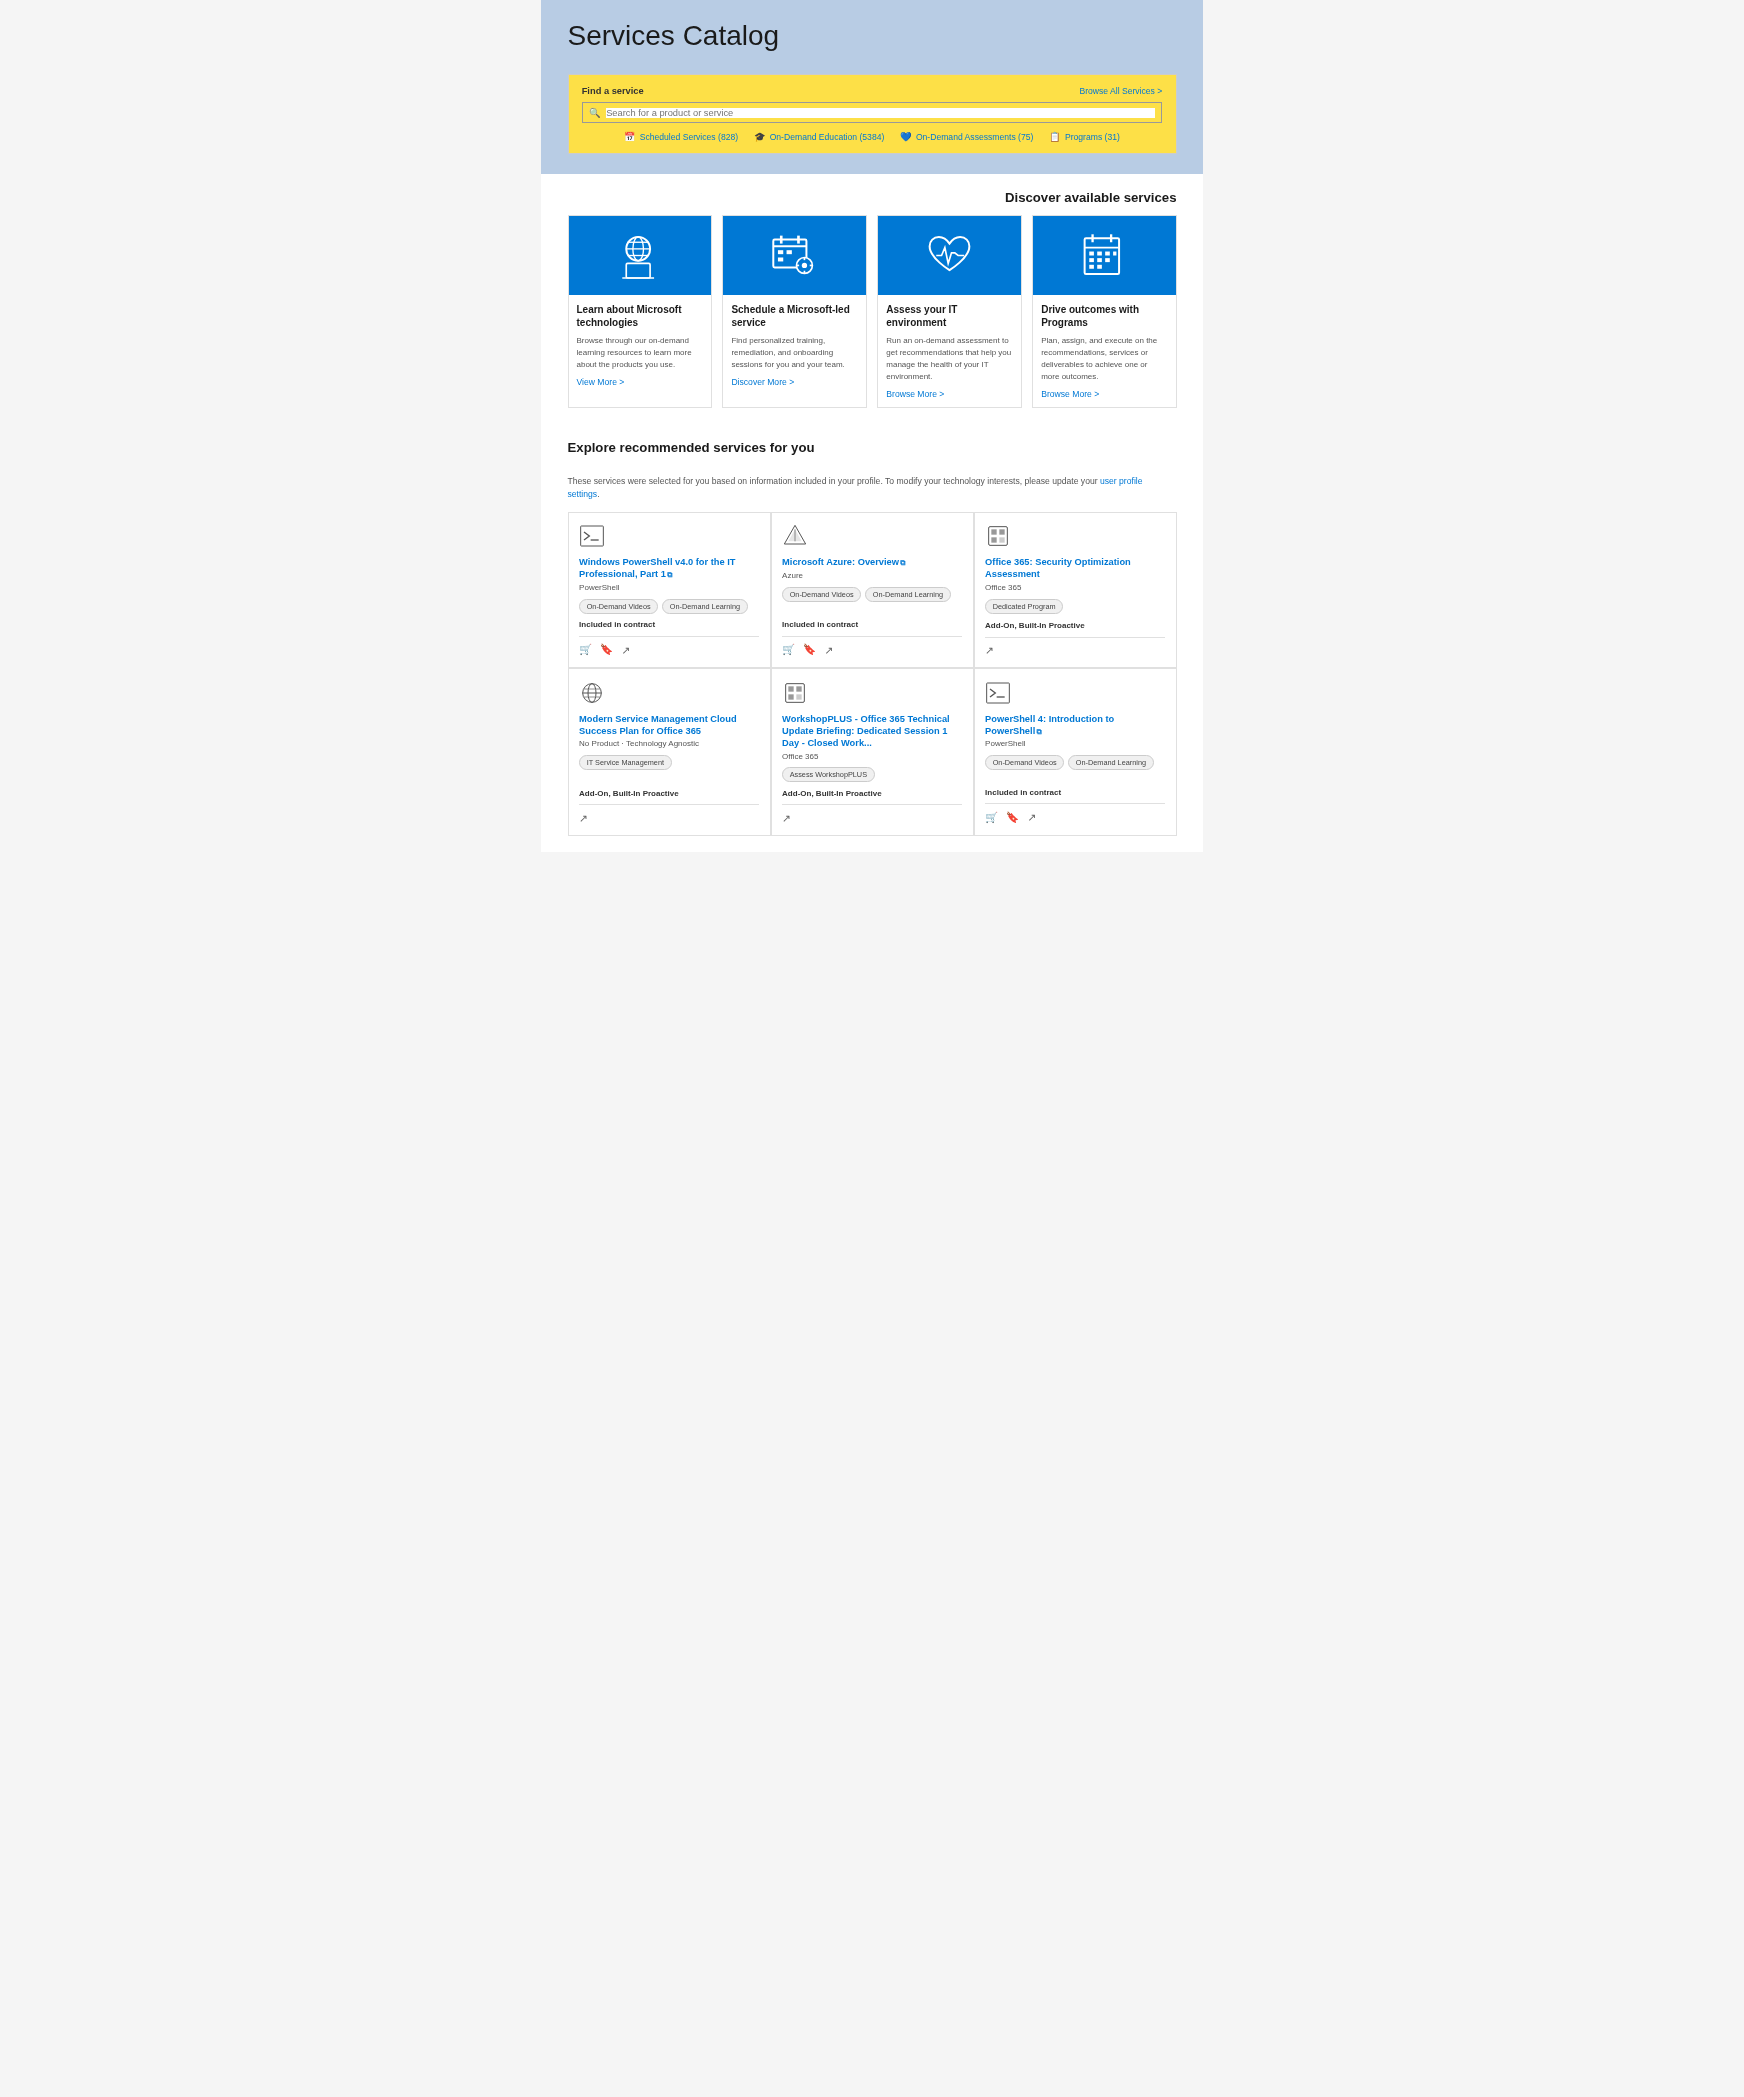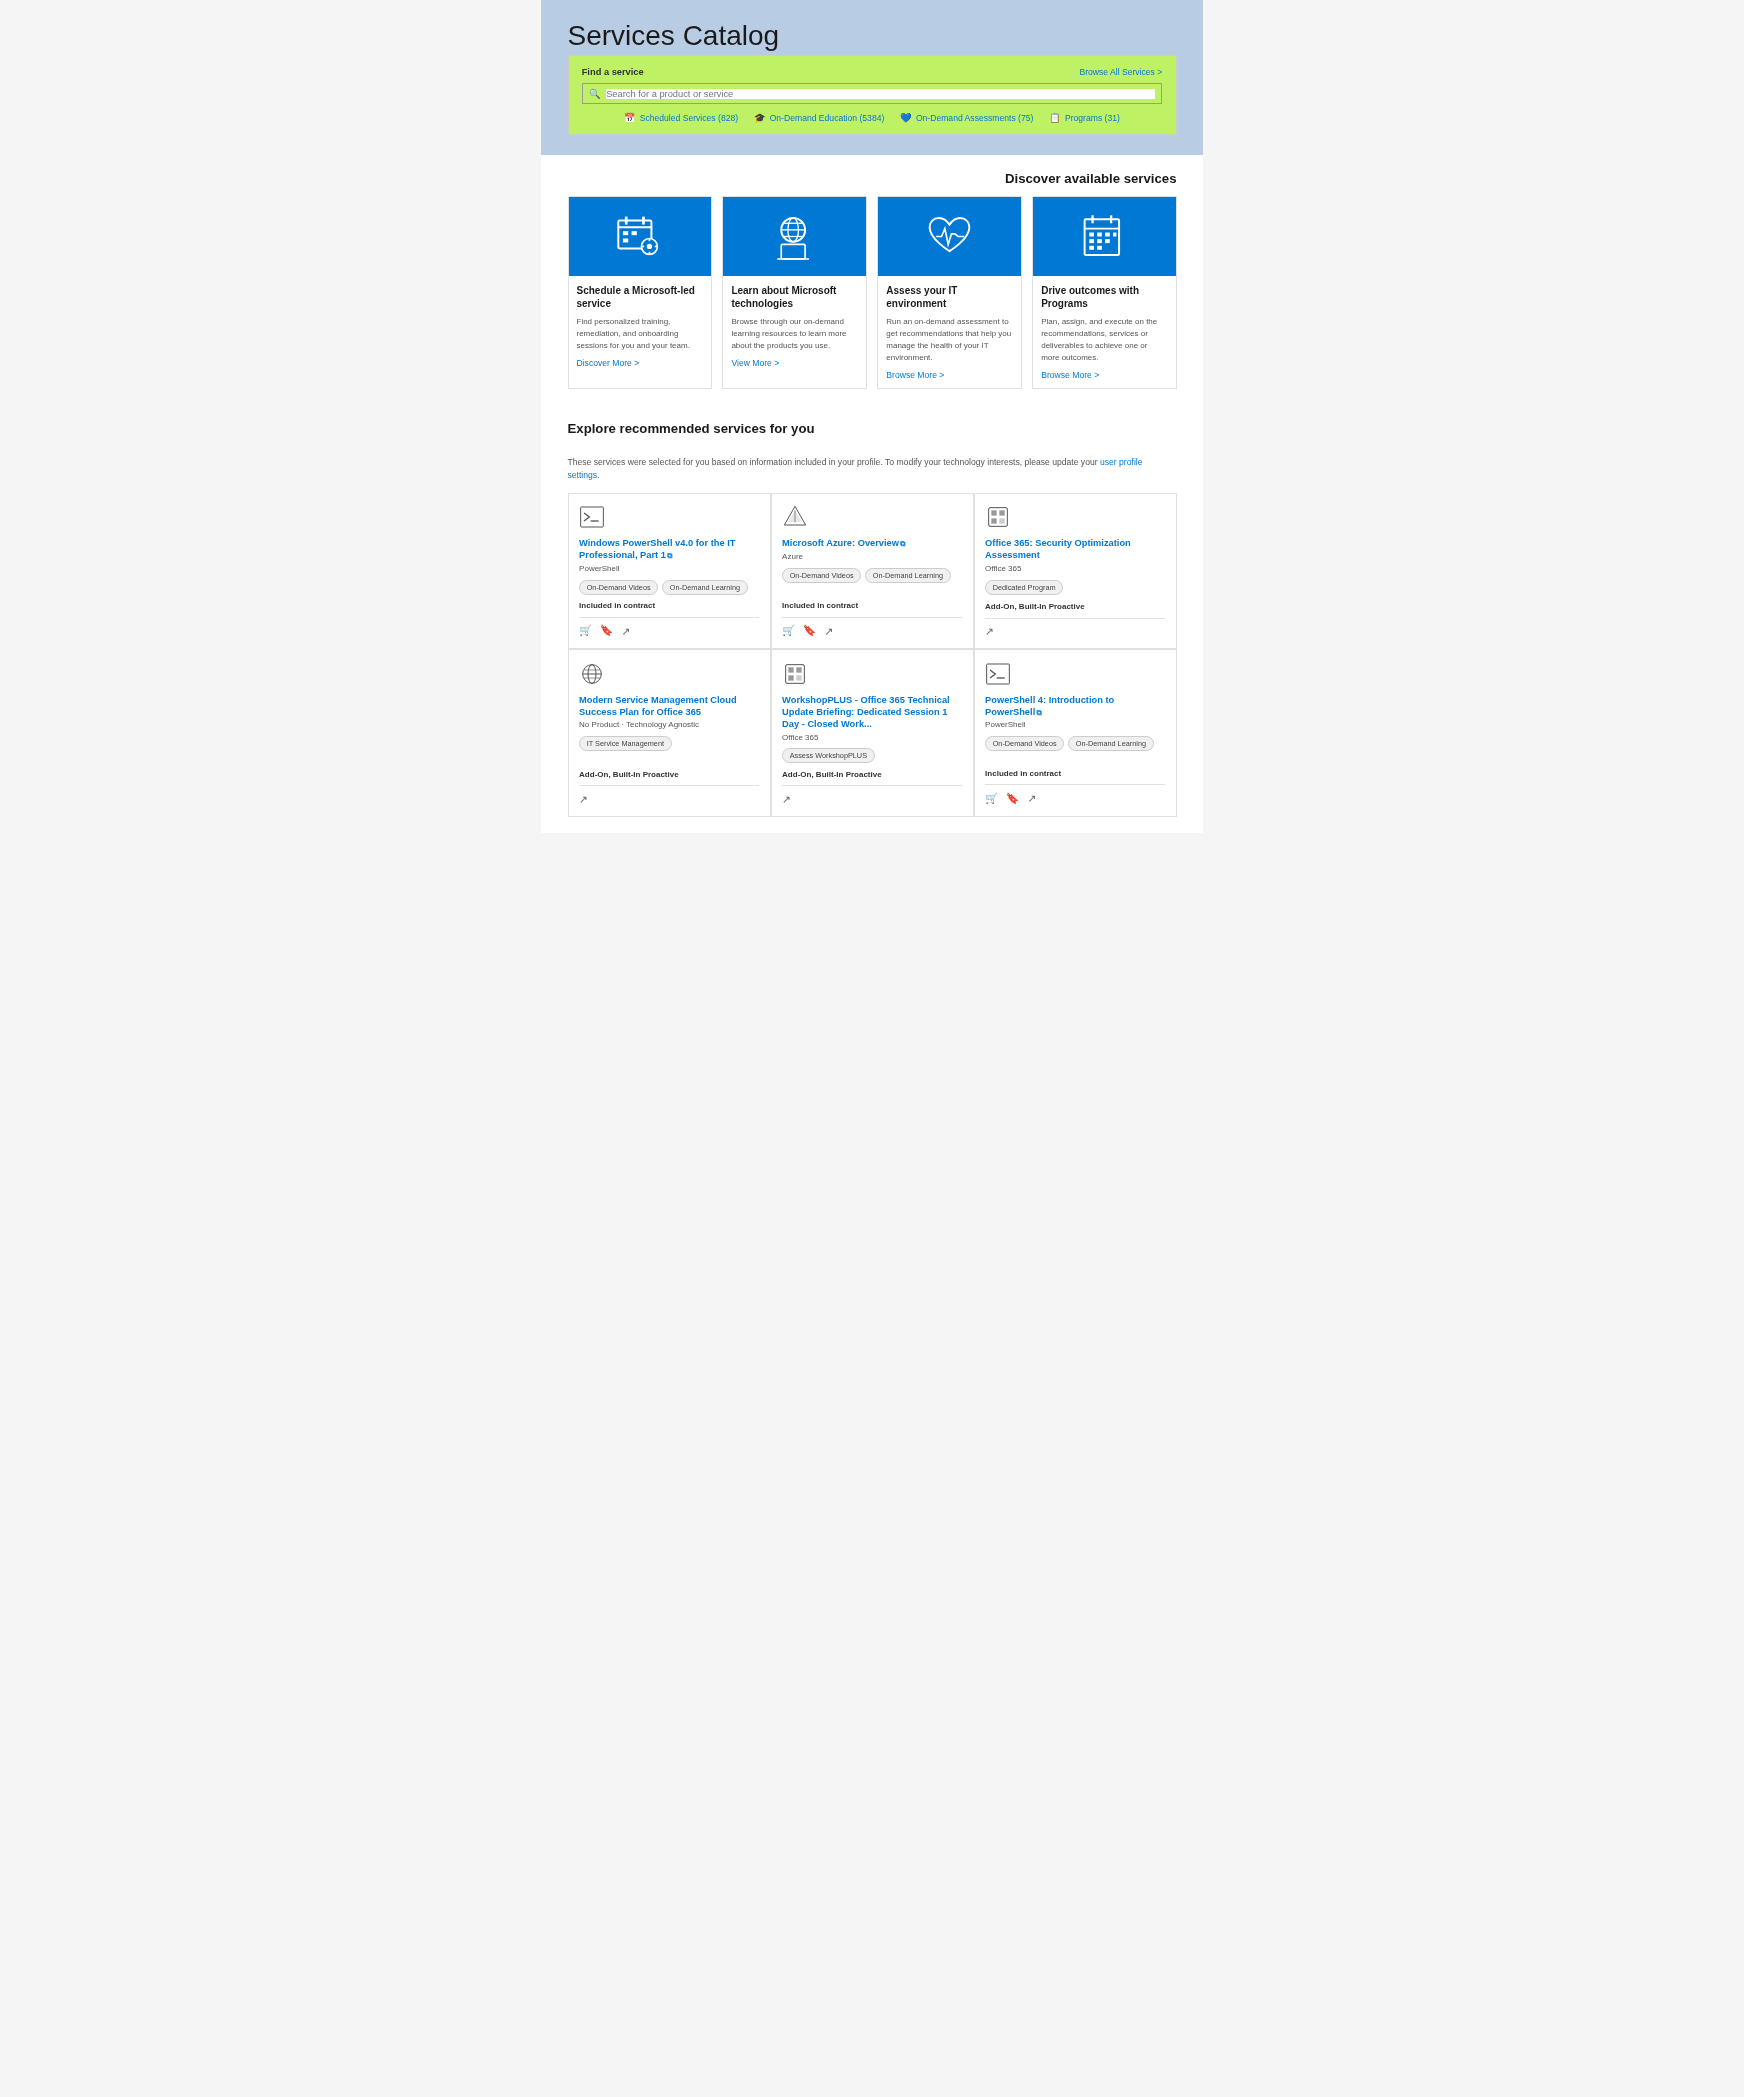--- a/index.html
+++ b/index.html
@@ -5,21 +5,21 @@
     * { box-sizing: border-box; margin: 0; padding: 0; }
     body { font-family: 'Segoe UI', Arial, sans-serif; background: #f5f5f5; color: #333; font-size: 9.3px; }
 
     .page-wrapper { max-width: 662px; margin: 0 auto; background: #fff; }
 
     
     .header-banner { background: #b8cce4; padding: 20px 26.5px 20px 26.5px; }
     .header-title { font-size: 28px; font-weight: 300; color: #1a1a1a; margin-bottom: 1px; }
 
     
-    .search-box { background: #bef264; border: 0.7px solid #ccc; padding: 10.6px 13.2px; margin-top: 3px; }
+    .search-box { background: #fde047; border: 0.7px solid #ccc; padding: 10.6px 13.2px; margin-top: 22px; }
     .search-header { display: flex; justify-content: space-between; align-items: center; margin-bottom: 6.6px; }
     .search-label { font-size: 9.3px; font-weight: 600; color: #333; }
     .browse-all-link { color: #0078d4; font-size: 8.6px; text-decoration: none; cursor: pointer; }
     .search-input-wrap { display: flex; align-items: center; border: 0.7px solid #999; padding: 4px 6.6px; margin-bottom: 8px; }
     .search-icon { color: #666; margin-right: 5.3px; font-size: 9.3px; }
     .search-input { border: none; outline: none; width: 100%; font-size: 9.3px; color: #666; }
     .search-categories { display: flex; gap: 16px; flex-wrap: wrap; justify-content: center; }
     .search-cat { display: flex; align-items: center; gap: 4px; color: #0078d4; font-size: 8.6px; cursor: pointer; }
     .cat-icon { font-size: 9.3px; }
 
@@ -94,60 +94,60 @@
       </div>
     </div>
   </div>
 
   <div class="section">
     <h2 class="section-title">Discover available services</h2>
     <div class="cards-grid">
 
       <div class="service-card">
         <div class="card-image">
+          <svg width="53" height="53" viewBox="0 0 80 80" fill="none">
+            <circle cx="38" cy="30" r="18" stroke="white" stroke-width="3"></circle>
+            <ellipse cx="38" cy="30" rx="8" ry="18" stroke="white" stroke-width="2"></ellipse>
+            <line x1="20" y1="30" x2="56" y2="30" stroke="white" stroke-width="2"></line>
+            <line x1="22" y1="20" x2="54" y2="20" stroke="white" stroke-width="2"></line>
+            <line x1="22" y1="40" x2="54" y2="40" stroke="white" stroke-width="2"></line>
+            <rect x="20" y="52" width="36" height="22" rx="2" stroke="white" stroke-width="2.5" fill="none"></rect>
+            <line x1="14" y1="74" x2="62" y2="74" stroke="white" stroke-width="2.5"></line>
+            <line x1="20" y1="52" x2="56" y2="52" stroke="white" stroke-width="1" opacity="0.5"></line>
+          </svg>
+        </div>
+        <div class="card-body">
+          <div class="card-title">Learn about Microsoft technologies</div>
+          <div class="card-desc">Browse through our on-demand learning resources to learn more about the products you use.</div>
+          <a class="card-link">View More &gt;</a>
+        </div>
+      </div>
+
+      <div class="service-card">
+        <div class="card-image">
           <svg width="53" height="53" viewBox="0 0 80 80" fill="white">
             <rect x="8" y="16" width="50" height="42" rx="2" stroke="white" stroke-width="3" fill="none"></rect>
             <line x1="8" y1="26" x2="58" y2="26" stroke="white" stroke-width="3"></line>
             <line x1="20" y1="10" x2="20" y2="22" stroke="white" stroke-width="4"></line>
             <line x1="46" y1="10" x2="46" y2="22" stroke="white" stroke-width="4"></line>
             <rect x="15" y="32" width="8" height="6" fill="white"></rect>
             <rect x="28" y="32" width="8" height="6" fill="white"></rect>
             <rect x="15" y="43" width="8" height="6" fill="white"></rect>
             <circle cx="55" cy="55" r="12" fill="#0078d4" stroke="white" stroke-width="2.5"></circle>
             <circle cx="55" cy="55" r="4" fill="white"></circle>
             <line x1="55" y1="43" x2="55" y2="47" stroke="white" stroke-width="2.5"></line>
             <line x1="55" y1="63" x2="55" y2="67" stroke="white" stroke-width="2.5"></line>
             <line x1="43" y1="55" x2="47" y2="55" stroke="white" stroke-width="2.5"></line>
             <line x1="63" y1="55" x2="67" y2="55" stroke="white" stroke-width="2.5"></line>
           </svg>
         </div>
         <div class="card-body">
           <div class="card-title">Schedule a Microsoft-led service</div>
           <div class="card-desc">Find personalized training, remediation, and onboarding sessions for you and your team.</div>
           <a class="card-link">Discover More &gt;</a>
-        </div>
-      </div>
-
-      <div class="service-card">
-        <div class="card-image">
-          <svg width="53" height="53" viewBox="0 0 80 80" fill="none">
-            <circle cx="38" cy="30" r="18" stroke="white" stroke-width="3"></circle>
-            <ellipse cx="38" cy="30" rx="8" ry="18" stroke="white" stroke-width="2"></ellipse>
-            <line x1="20" y1="30" x2="56" y2="30" stroke="white" stroke-width="2"></line>
-            <line x1="22" y1="20" x2="54" y2="20" stroke="white" stroke-width="2"></line>
-            <line x1="22" y1="40" x2="54" y2="40" stroke="white" stroke-width="2"></line>
-            <rect x="20" y="52" width="36" height="22" rx="2" stroke="white" stroke-width="2.5" fill="none"></rect>
-            <line x1="14" y1="74" x2="62" y2="74" stroke="white" stroke-width="2.5"></line>
-            <line x1="20" y1="52" x2="56" y2="52" stroke="white" stroke-width="1" opacity="0.5"></line>
-          </svg>
-        </div>
-        <div class="card-body">
-          <div class="card-title">Learn about Microsoft technologies</div>
-          <div class="card-desc">Browse through our on-demand learning resources to learn more about the products you use.</div>
-          <a class="card-link">View More &gt;</a>
         </div>
       </div>
 
       <div class="service-card">
         <div class="card-image">
           <svg width="53" height="53" viewBox="0 0 80 80" fill="none">
             <path d="M40 62 C40 62 10 44 10 26 C10 18 16 12 24 12 C30 12 36 16 40 22 C44 16 50 12 56 12 C64 12 70 18 70 26 C70 44 40 62 40 62Z" stroke="white" stroke-width="3" fill="none"></path>
             <polyline points="20,40 28,40 33,28 38,52 43,36 48,36 53,40 62,40" stroke="white" stroke-width="2.5" fill="none"></polyline>
           </svg>
         </div>

